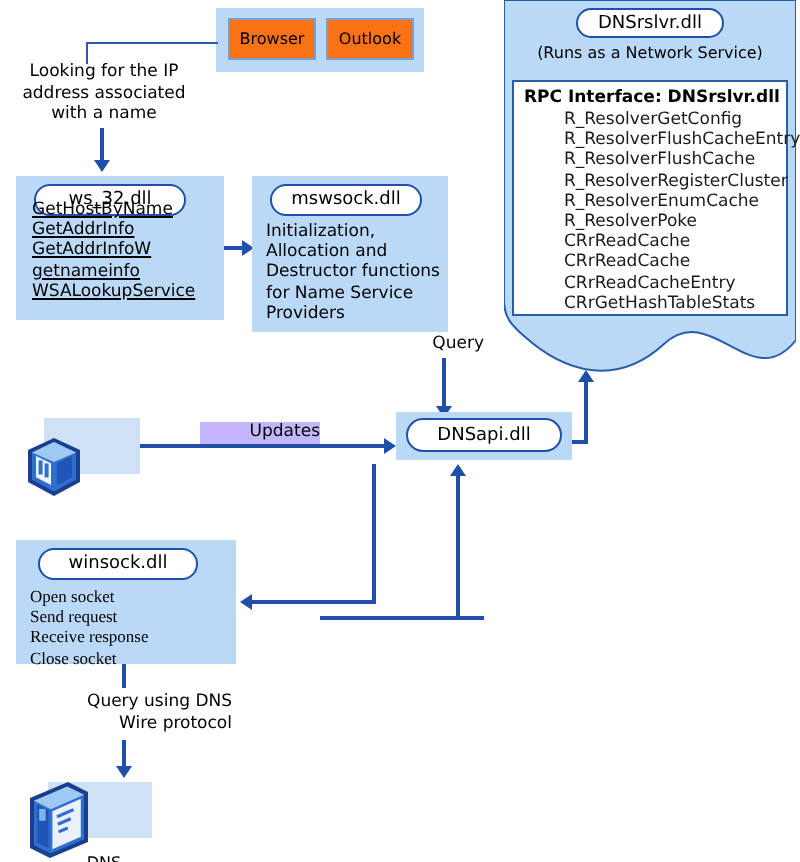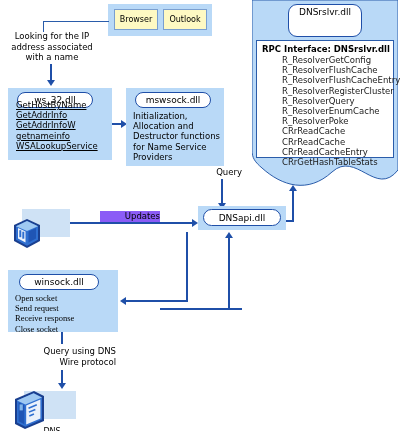--- a/index.html
+++ b/index.html
@@ -34,21 +34,21 @@
     border-radius: 9px;
     text-align: center;
     font-size: 9px;
     color: #000000;
     line-height: 14px;
     box-sizing: border-box;
   }
 
   
   .appbtn {
-    background: #fef9c3;
+    background: #f97316;
     border: 1px solid #7a9fd0;
     text-align: center;
     font-size: 8px;
     color: #000000;
     box-sizing: border-box;
     display: flex;
     align-items: center;
     justify-content: center;
   }
 
@@ -176,32 +176,32 @@
 Providers</div>
 
   <div class="abs edge-label" style="left:202px; top:167px; width:40px;">Query</div>
   <div class="abs line-v" style="left:221px; top:179px; width:2px; height:25px;"></div>
   <div class="abs arrow-down" style="left:218px; top:203px;"></div>
 
   <svg class="abs icon-svg" width="146" height="190" viewBox="0 0 146 190" style="left:252px; top:0px;">
     <path d="M0,0 L146,0 L146,170 C124,198 104,150 80,172 C56,194 30,186 10,168 C3,162 0,158 0,150 Z" fill="#b9d9f7" stroke="#2a5caa" stroke-width="1"></path>
   </svg>
 
-  <div class="abs pill" style="left:288px; top:4px; width:74px; height:33px;">
+  <div class="abs pill" style="left:288px; top:4px; width:74px; height:15px;">
     <span>DNSrslvr.dll</span>
   </div>
+  <div class="abs note" style="left:254px; top:22px; width:142px; font-size:8px;">(Runs as a Network Service)</div>
 
   <div class="abs rpcbox" style="left:256px; top:40px; width:138px; height:118px;">
     <div class="rpc-title">RPC Interface: DNSrslvr.dll</div>
     <div>
       <div class="rpc-item">R_ResolverGetConfig</div>
+      <div class="rpc-item">R_ResolverFlushCacheEntry</div>
       <div class="rpc-item">R_ResolverFlushCache</div>
-      <div class="rpc-item">R_ResolverFlushCacheEntry</div>
       <div class="rpc-item">R_ResolverRegisterCluster</div>
-      <div class="rpc-item">R_ResolverQuery</div>
       <div class="rpc-item">R_ResolverEnumCache</div>
       <div class="rpc-item">R_ResolverPoke</div>
       <div class="rpc-item">CRrReadCache</div>
       <div class="rpc-item">CRrReadCache</div>
       <div class="rpc-item">CRrReadCacheEntry</div>
       <div class="rpc-item">CRrGetHashTableStats</div>
     </div>
   </div>
 
   <div class="abs line-v" style="left:292px; top:190px; width:2px; height:32px;"></div>
@@ -221,21 +221,21 @@
     <path d="M15,3 L26,8.2 L26,21.8 L15,27.8 L4,21.8 L4,8.2 Z" fill="#2f6fd0"></path>
     <path d="M15,3 L26,8.2 L15,13 L4,8.2 Z" fill="#9fc9f2"></path>
     <path d="M6,10 L13.5,13.6 L13.5,24.5 L6,20.6 Z" fill="#ffffff" opacity="0.92"></path>
     <path d="M16.5,13.6 L24,10 L24,20.6 L16.5,24.5 Z" fill="#1f55b5"></path>
     <rect x="7.3" y="12.2" width="2" height="7" fill="#2f6fd0"></rect>
     <rect x="10.3" y="13.7" width="2" height="7" fill="#2f6fd0"></rect>
   </svg>
 
   <div class="abs line-h" style="left:70px; top:222px; width:123px; height:2px;"></div>
   <div class="abs arrow-right" style="left:192px; top:219px;"></div>
-  <div class="abs edge-label" style="left:100px; top:211px; width:60px; background:#8b5cf6;">Updates</div>
+  <div class="abs edge-label" style="left:100px; top:211px; width:60px; background:#c4b5fd;">Updates</div>
 
   <div class="abs panel" style="left:8px; top:270px; width:110px; height:62px;"></div>
   <div class="abs pill" style="left:19px; top:274px; width:80px; height:16px;">
     <span>winsock.dll</span>
   </div>
   <div class="abs body-list" style="left:15px; top:293px; width:100px;font-family:Liberation Serif, serif;">Open socket
 Send request
 Receive response
 Close socket</div>
 

